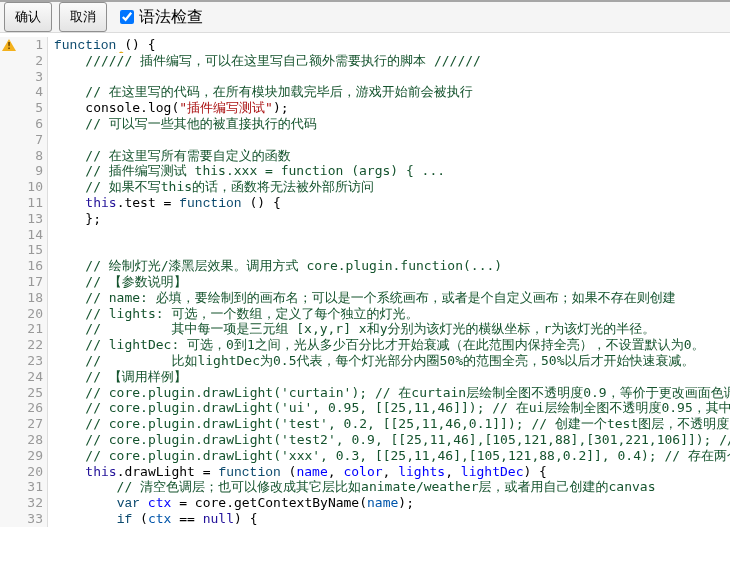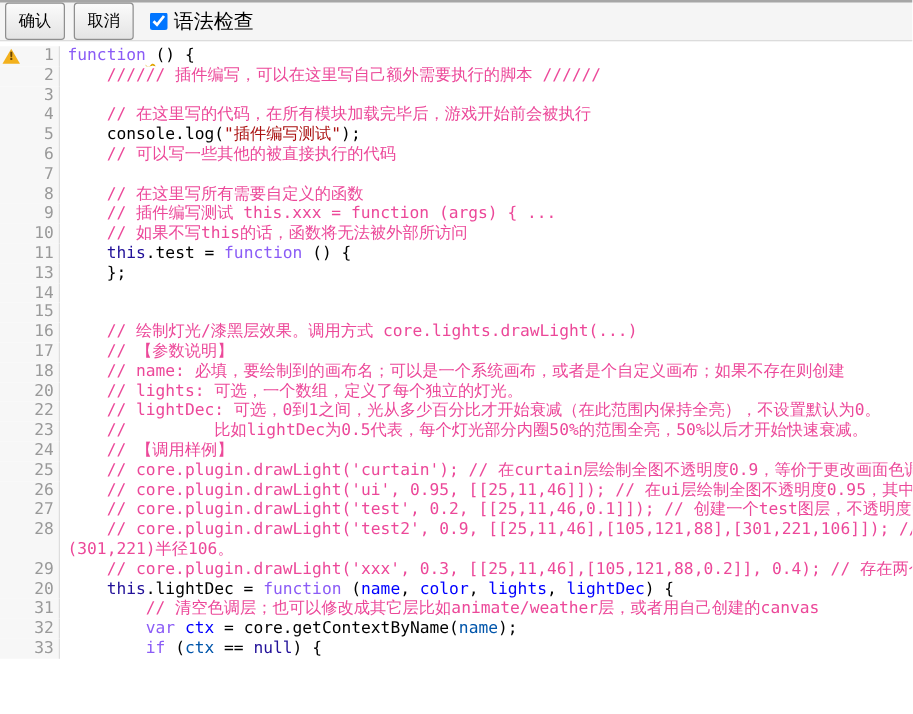--- a/index.html
+++ b/index.html
@@ -24,22 +24,22 @@
   .editor {
     height:538px; overflow:hidden; padding-top:4px;
     font:13px/15.8px "DejaVu Sans Mono", monospace; color:#000;
   }
   .row { display:flex; height:15.8px; }
   .gutter { flex:0 0 48px; display:flex; background:#f7f7f7; border-right:1px solid #ddd; }
   .marker { width:18px; position:relative; flex:0 0 18px; }
   .lnum { flex:1; text-align:right; color:#999; padding-right:4px; font:inherit; }
   .code { margin:0; padding:0 0 0 6px; white-space:pre; font:inherit; flex:1; overflow:hidden; }
 
-  .tok-kw  { color:#8b5cf6; }
-  .tok-cm  { color:#ec4899; }
+  .tok-kw  { color:#0c4a6e;font-family:Liberation Mono, monospace; }
+  .tok-cm  { color:#14532d; }
   .tok-str { color:#aa1111; }
   .tok-def { color:#0000ff; }
   .tok-v2  { color:#0055aa; }
   .tok-atom{ color:#221199; }
   .tok-warn{
     text-decoration-line:underline; text-decoration-style:wavy;
     text-decoration-color:#e0a400; text-decoration-skip-ink:none;
     text-underline-offset:2px;
   }
   
@@ -168,21 +168,21 @@
         <span class="marker"></span>
         <span class="lnum">15</span>
       </div>
       <pre class="code"></pre>
     </div>
     <div class="row">
       <div class="gutter">
         <span class="marker"></span>
         <span class="lnum">16</span>
       </div>
-      <pre class="code"><span class="tok-cm">    // 绘制灯光/漆黑层效果。调用方式 core.lights.drawLight(...)</span></pre>
+      <pre class="code"><span class="tok-cm">    // 绘制灯光/漆黑层效果。调用方式 core.plugin.function(...)</span></pre>
     </div>
     <div class="row">
       <div class="gutter">
         <span class="marker"></span>
         <span class="lnum">17</span>
       </div>
       <pre class="code"><span class="tok-cm">    // 【参数说明】</span></pre>
     </div>
     <div class="row">
       <div class="gutter">
@@ -194,20 +194,27 @@
     <div class="row">
       <div class="gutter">
         <span class="marker"></span>
         <span class="lnum">20</span>
       </div>
       <pre class="code"><span class="tok-cm">    // lights: 可选，一个数组，定义了每个独立的灯光。</span></pre>
     </div>
     <div class="row">
       <div class="gutter">
         <span class="marker"></span>
+        <span class="lnum">21</span>
+      </div>
+      <pre class="code"><span class="tok-cm">    //         其中每一项是三元组 [x,y,r] x和y分别为该灯光的横纵坐标，r为该灯光的半径。</span></pre>
+    </div>
+    <div class="row">
+      <div class="gutter">
+        <span class="marker"></span>
         <span class="lnum">22</span>
       </div>
       <pre class="code"><span class="tok-cm">    // lightDec: 可选，0到1之间，光从多少百分比才开始衰减（在此范围内保持全亮），不设置默认为0。</span></pre>
     </div>
     <div class="row">
       <div class="gutter">
         <span class="marker"></span>
         <span class="lnum">23</span>
       </div>
       <pre class="code"><span class="tok-cm">    //         比如lightDec为0.5代表，每个灯光部分内圈50%的范围全亮，50%以后才开始快速衰减。</span></pre>
@@ -243,37 +250,30 @@
     <div class="row">
       <div class="gutter">
         <span class="marker"></span>
         <span class="lnum">28</span>
       </div>
       <pre class="code"><span class="tok-cm">    // core.plugin.drawLight('test2', 0.9, [[25,11,46],[105,121,88],[301,221,106]]); // 创建test2</span></pre>
     </div>
     <div class="row">
       <div class="gutter">
         <span class="marker"></span>
-        <span class="lnum"></span>
-      </div>
-      <pre class="code"><span class="tok-cm">(301,221)半径106。</span></pre>
-    </div>
-    <div class="row">
-      <div class="gutter">
-        <span class="marker"></span>
         <span class="lnum">29</span>
       </div>
       <pre class="code"><span class="tok-cm">    // core.plugin.drawLight('xxx', 0.3, [[25,11,46],[105,121,88,0.2]], 0.4); // 存在两个灯光效果</span></pre>
     </div>
     <div class="row">
       <div class="gutter">
         <span class="marker"></span>
         <span class="lnum">20</span>
       </div>
-      <pre class="code"><span>    </span><span class="tok-atom">this</span><span>.lightDec = </span><span class="tok-kw">function</span><span> (</span><span class="tok-def">name</span><span>, </span><span class="tok-def">color</span><span>, </span><span class="tok-def">lights</span><span>, </span><span class="tok-def">lightDec</span><span>) {</span></pre>
+      <pre class="code"><span>    </span><span class="tok-atom">this</span><span>.drawLight = </span><span class="tok-kw">function</span><span> (</span><span class="tok-def">name</span><span>, </span><span class="tok-def">color</span><span>, </span><span class="tok-def">lights</span><span>, </span><span class="tok-def">lightDec</span><span>) {</span></pre>
     </div>
     <div class="row">
       <div class="gutter">
         <span class="marker"></span>
         <span class="lnum">31</span>
       </div>
       <pre class="code"><span class="tok-cm">        // 清空色调层；也可以修改成其它层比如animate/weather层，或者用自己创建的canvas</span></pre>
     </div>
     <div class="row">
       <div class="gutter">

